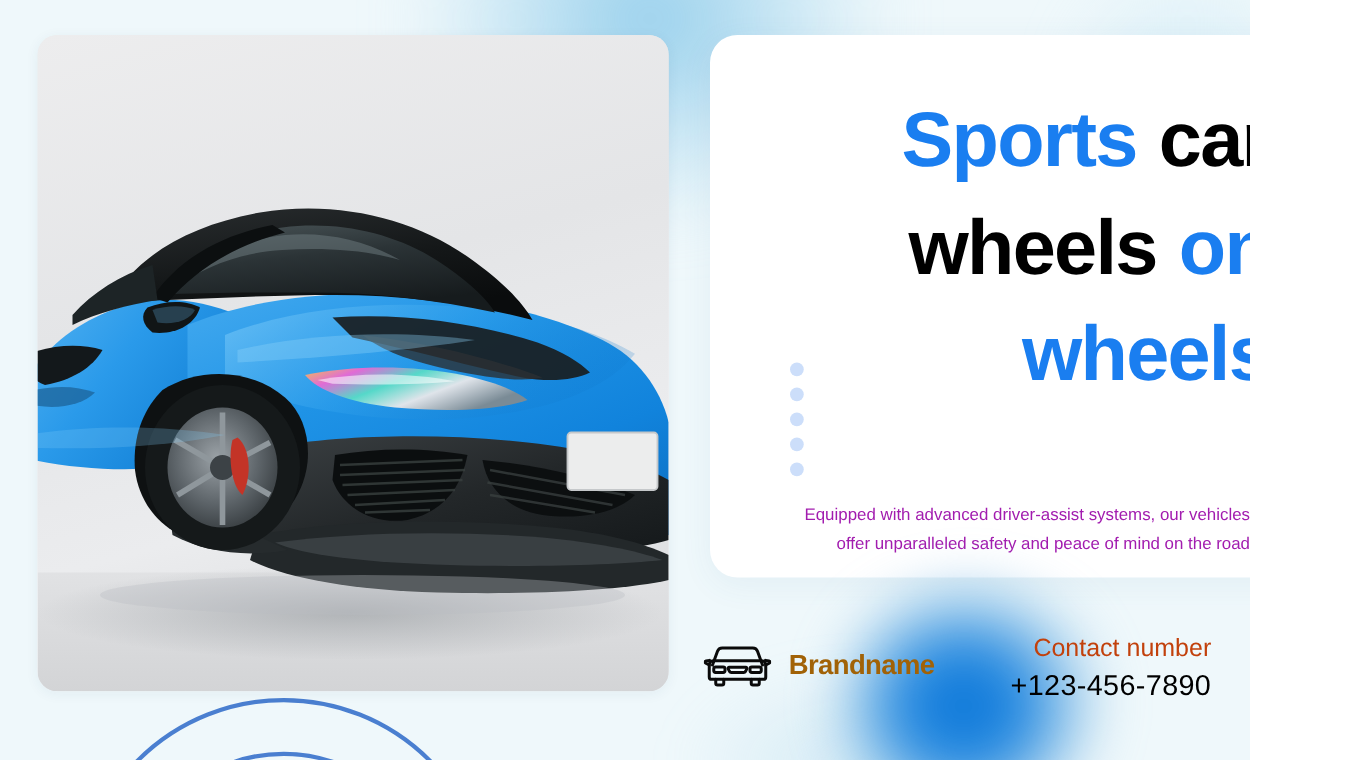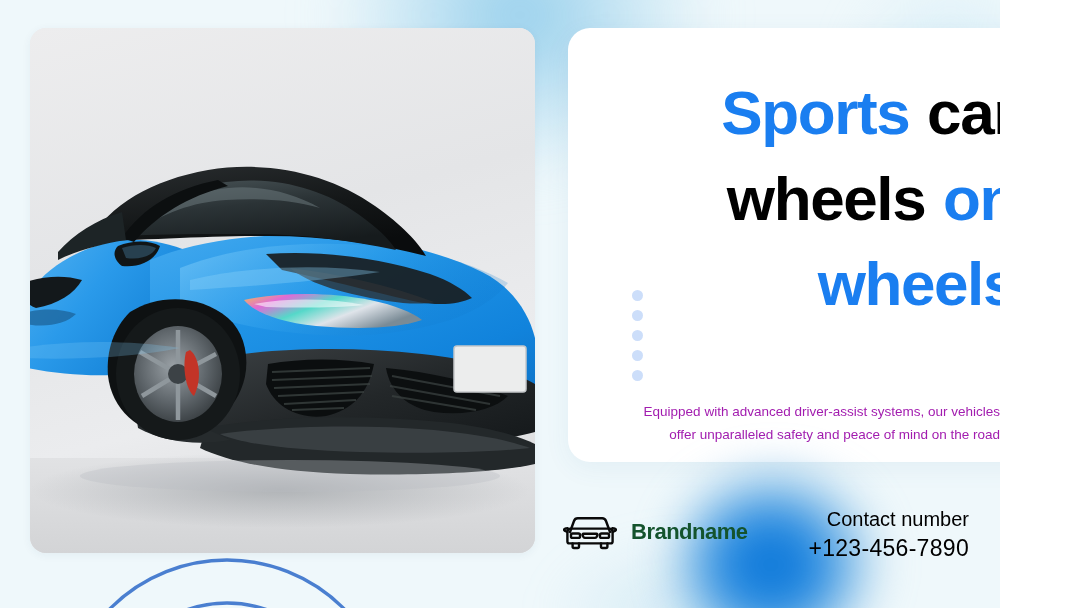--- a/index.html
+++ b/index.html
@@ -133,34 +133,34 @@
     left:563px; top:512px;
     display:flex;
     align-items:center;
     gap:14px;
   }
   .brand svg { display:block; }
   .brand-name {
     font-size:22px;
     font-weight:bold;
     letter-spacing:-0.5px;
-    color:#14532d;
+    color:#a16207;
   }
 
   .contact {
     position:absolute;
     right:31px; top:506px;
     text-align:right;
     color:#1b2124;
   }
   .contact-label {
     font-size:20px;
     line-height:1.35;
     font-weight:normal;
-    color:#000000;
+    color:#c2410c;
   }
   .contact-number {
     font-size:23px;
     line-height:1.35;
     font-weight:normal;
     letter-spacing:0.3px;
     color:#000000;
   }
 </style>
 </head>

